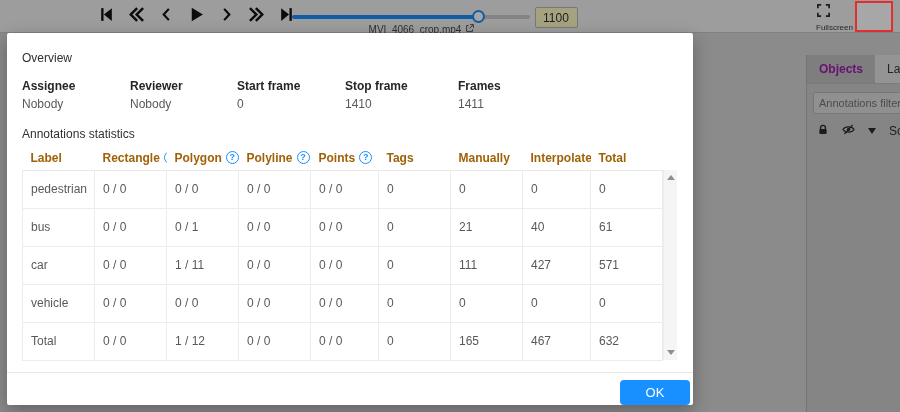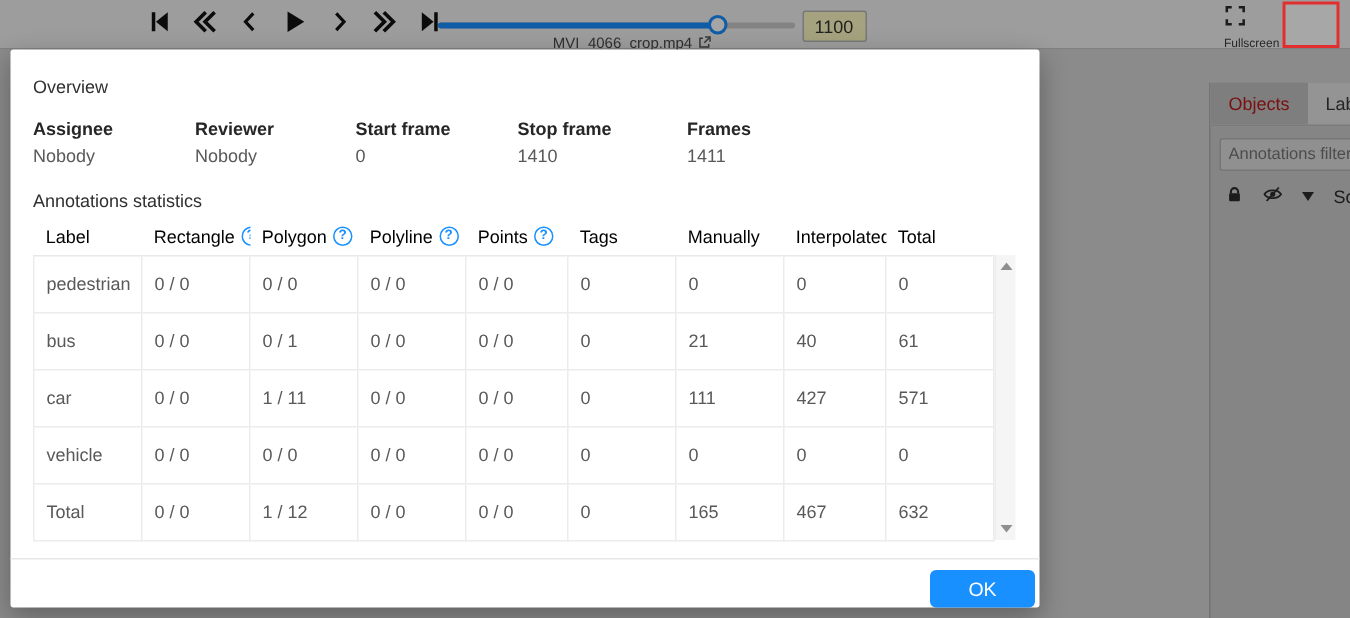--- a/index.html
+++ b/index.html
@@ -24,42 +24,42 @@
   .tb-block { position:absolute; top:3px; height:30px; display:flex; flex-direction:column; align-items:flex-start; justify-content:flex-start; cursor:pointer; }
   .tb-block .lbl { font-size:8px; color:#3c3c3c; margin-top:1px; }
   .fullscreen-block { left:816px; width:42px; }
   .info-block { left:906px; width:36px; }
 
   .hl-red { position:absolute; left:855px; top:1px; width:38px; height:31px; border:2px solid #e12f2f; background:rgba(255,255,255,0.10); z-index:60; pointer-events:none; }
 
   .sidebar { position:absolute; top:55px; left:806px; width:94px; height:357px; background:#cdcdcd; border-left:1px solid #b2b2b2; overflow:hidden; }
   .tabs { display:flex; height:29px; background:#e3e3e3; border-bottom:1px solid #bdbdbd; white-space:nowrap; }
   .tab { padding:0 12px; font-size:12px; color:#3a3a3a; display:flex; align-items:center; cursor:pointer; }
-  .tab.active { background:#c2c2c2; color:#b91c1c; font-weight:normal; }
+  .tab.active { background:#c2c2c2; color:#a21caf; font-weight:bold; }
   .filter-input { margin:8px 0 0 6px; width:112px; height:22px; background:#dedede; border:1px solid #b5b5b5; font-size:11px; color:#767676; padding:0 5px; border-radius:2px; font-family:inherit; }
   .icon-row { margin-top:9px; padding:0 10px; display:flex; align-items:center; gap:13px; font-size:12px; color:#2c2c2c; white-space:nowrap; }
   .caret-down { width:0; height:0; border-left:4.5px solid transparent; border-right:4.5px solid transparent; border-top:6px solid #2c2c2c; cursor:pointer; }
 
   
   .overlay { position:absolute; inset:0; background:rgba(0,0,0,0.35); z-index:40; }
 
   
   .modal { position:absolute; left:7px; top:33px; width:686px; height:372px; background:#fff; z-index:50; border-radius:2px; box-shadow:0 6px 18px rgba(0,0,0,0.3); }
   .modal-body { padding:18px 15px 0 15px; }
   .section-title { font-size:12px; font-weight:normal; color:#303030; }
   .fields { display:flex; margin-top:14px; }
   .field:nth-child(1){ width:108px; } .field:nth-child(2){ width:107px; }
   .field:nth-child(3){ width:108px; } .field:nth-child(4){ width:113px; }
   .field .lab { font-size:12px; font-weight:bold; color:#262626; }
   .field .val { font-size:12px; color:#595959; margin-top:4px; }
   .stats-title { margin-top:16px; }
 
   .table-wrap { margin-top:5px; position:relative; width:654px; }
   table { border-collapse:collapse; table-layout:fixed; width:640px; font-size:12px; }
-  th { font-weight:normal; color:#000000; text-align:left; padding:4px 8px; border-bottom:1px solid #e8e8e8; height:24px; white-space:nowrap; overflow:hidden;margin-top:21px; }
+  th { font-weight:bold; color:#a16207; text-align:left; padding:4px 8px; border-bottom:1px solid #e8e8e8; height:24px; white-space:nowrap; overflow:hidden;margin-top:21px; }
   td { color:#595959; padding:0 8px; border:1px solid #ececec; height:38px; background:#fff; }
   .qicon { display:inline-block; width:13px; height:13px; border:1px solid #1890ff; border-radius:50%; margin-left:4px; vertical-align:-2px; position:relative; cursor:pointer; }
   .qicon::after { content:"?"; position:absolute; top:50%; left:50%; transform:translate(-50%,-54%); font-size:9px; font-weight:bold; color:#1890ff; }
 
   .scrollbar { position:absolute; left:641px; top:24px; width:14px; height:190px; background:#f5f5f5; border-left:1px solid #ededed; cursor:pointer; }
   .sb-up, .sb-down { position:absolute; left:3px; width:0; height:0; border-left:4px solid transparent; border-right:4px solid transparent; }
   .sb-up { top:5px; border-bottom:5px solid #8f8f8f; }
   .sb-down { bottom:5px; border-top:5px solid #8f8f8f; }
 
   .modal-footer { position:absolute; left:0; right:0; bottom:0; height:33px; border-top:1px solid #e8e8e8; }

